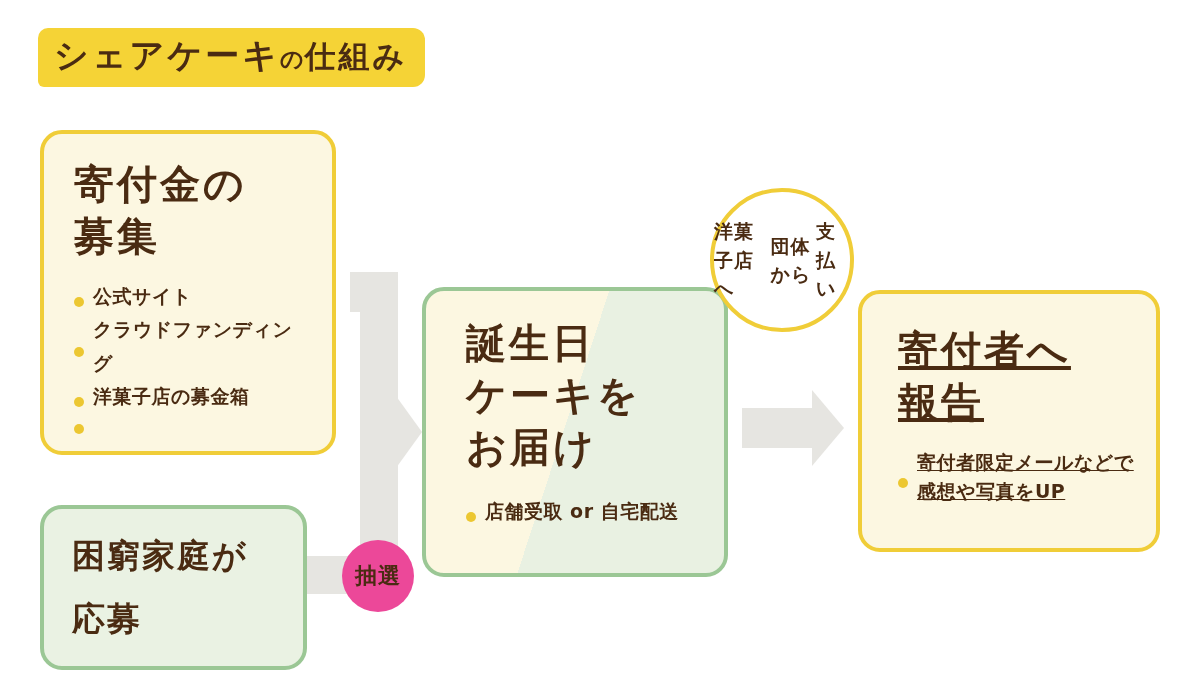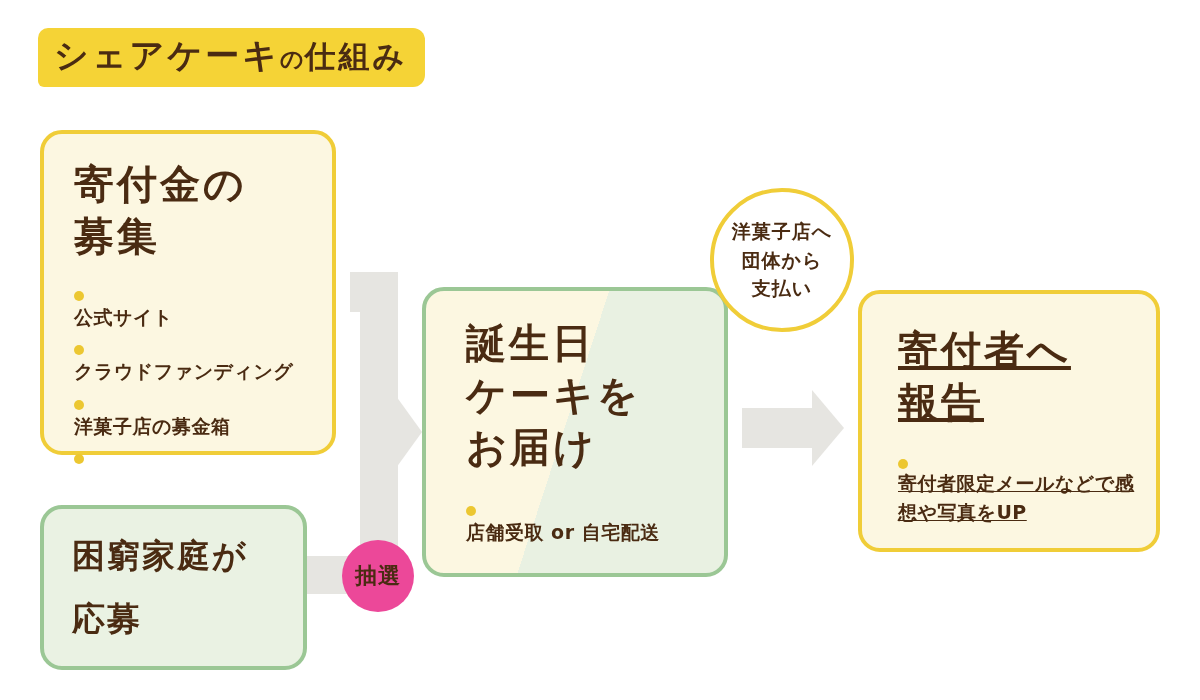--- a/index.html
+++ b/index.html
@@ -42,22 +42,22 @@
     z-index:1;
   }
   .box-report     { left:858px; top:290px; width:302px; height:262px; padding:30px 0 0 36px;text-decoration:underline; }
 
   .box-title { font-size:40px; line-height:1.3; letter-spacing:3px; }
   .box-title .line { display:block; }
   .box-applicants .box-title { font-size:33px; line-height:1.9; letter-spacing:2px; }
 
   .bullets { list-style:none; margin-top:18px; }
   .bullets li {
-    display:flex; align-items:flex-start;
-    font-size:19px; line-height:1.75; letter-spacing:0.5px;flex-direction:column;
+    display:flex; align-items:center;
+    font-size:19px; line-height:1.75; letter-spacing:0.5px;
   }
   .dot {
     width:10px; height:10px; border-radius:50%;
     background:#ecc731; margin:11px 9px 0 0; flex-shrink:0;
   }
   .box-delivery .bullets { margin-top:22px; }
   .box-report  .bullets  { margin-top:20px; width:252px; }
   .box-report  .bullets li { line-height:1.55; }
 
   
@@ -86,23 +86,23 @@
     width:72px; height:72px; border-radius:50%;
     background:#ec4899;
     display:flex; align-items:center; justify-content:center;
     font-size:22px; letter-spacing:1px;
     z-index:2;
   }
   .payment-badge {
     position:absolute; left:710px; top:188px;
     width:144px; height:144px; border-radius:50%;
     background:#ffffff; border:4px solid #f0cd38;
-    display:flex; flex-direction:column; align-items:center; justify-content:center;
+    display:flex; flex-direction:row; align-items:center; justify-content:center;
     font-size:19px; line-height:1.5; letter-spacing:1px;
-    text-align:center; z-index:2;
+    text-align:left; z-index:2;
   }
 </style>
 </head>
 <body>
 
 <div class="canvas">
 
   <div class="title-highlight">
     <span class="title-main">シェアケーキ</span>
     <span class="title-particle">の</span>

